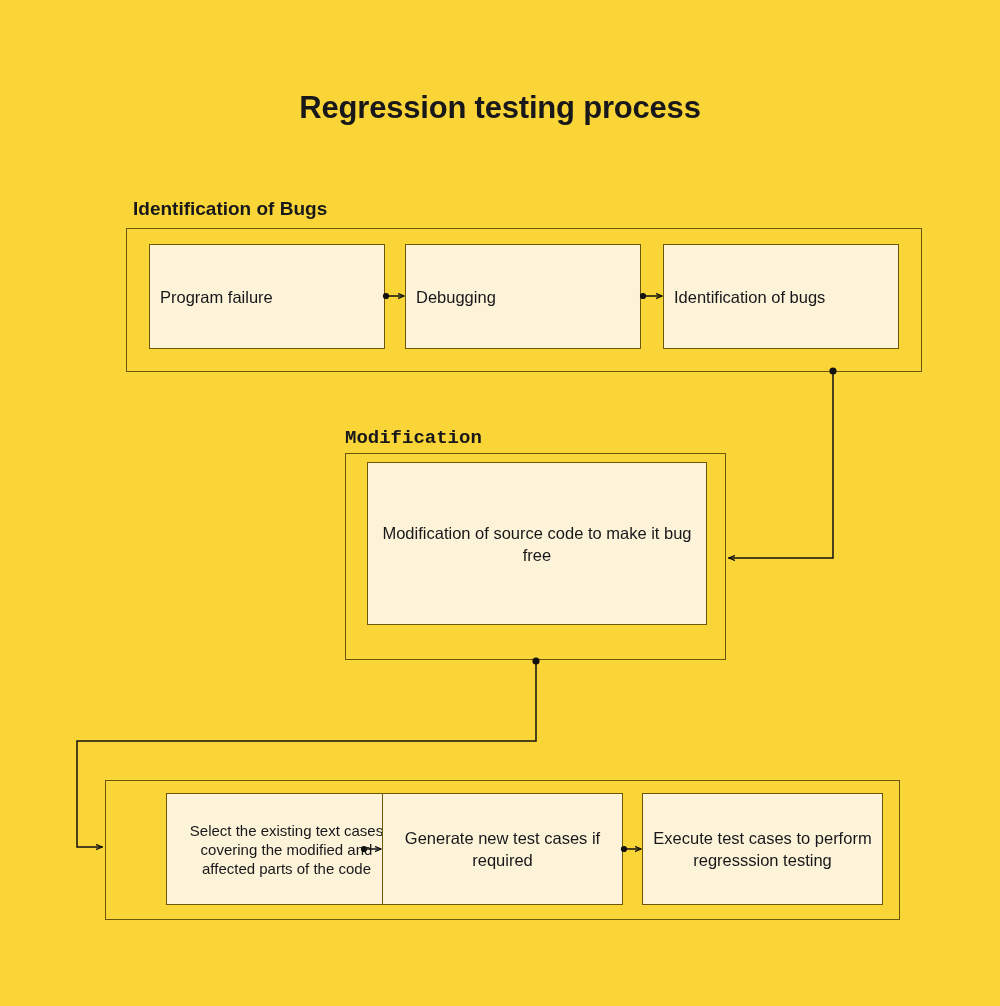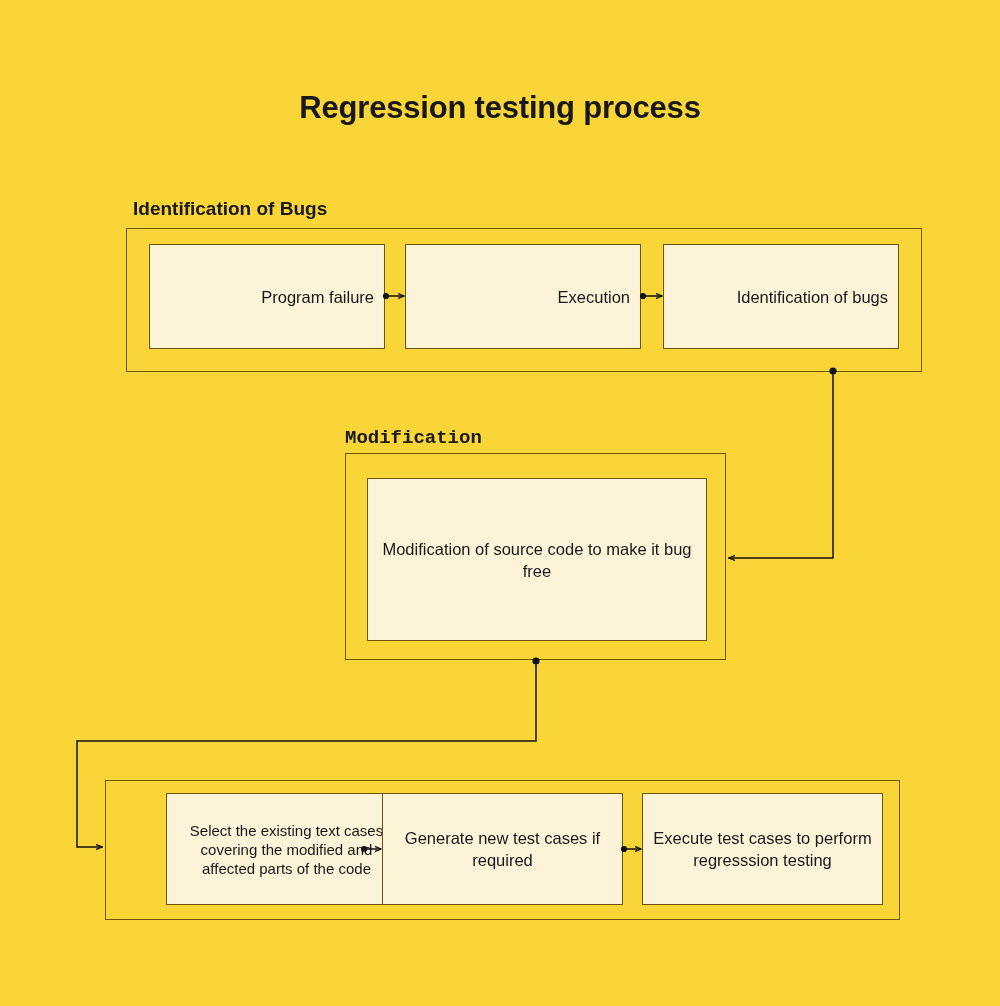--- a/index.html
+++ b/index.html
@@ -52,21 +52,21 @@
   }
 
   
   .box {
     position: absolute;
     box-sizing: border-box;
     border: 1.4px solid #6b5608;
     background: #FCF3D9;
     display: flex;
     align-items: center;
-    justify-content: flex-end;
+    justify-content: flex-start;
     text-align: center;
     color: #18181b;
     font-size: 16.5px;
     line-height: 22px;
     padding: 4px 10px;
   }
   .box.small-text {
     font-size: 15px;
     line-height: 19px;
   }
@@ -90,32 +90,32 @@
 
   <div class="group-title" style="left:133px; top:197px;">Identification of Bugs</div>
 
   <div class="stage" style="left:126px; top:228px; width:796px; height:144px;"></div>
 
   <div class="box" style="left:149px; top:244px; width:236px; height:105px;">
     <span>Program failure</span>
   </div>
 
   <div class="box" style="left:405px; top:244px; width:236px; height:105px;">
-    <span>Execution</span>
+    <span>Debugging</span>
   </div>
 
   <div class="box" style="left:663px; top:244px; width:236px; height:105px;">
     <span>Identification of bugs</span>
   </div>
 
   <div class="group-title" style="left:345px; top:426px;font-family:Liberation Mono, monospace;">Modification</div>
 
   <div class="stage" style="left:345px; top:453px; width:381px; height:207px;"></div>
 
-  <div class="box" style="left:367px; top:478px; width:340px; height:163px;">
+  <div class="box" style="left:367px; top:462px; width:340px; height:163px;">
     <span>Modification of source code to make it bug free</span>
   </div>
 
 
   <div class="stage" style="left:105px; top:780px; width:795px; height:140px;"></div>
 
   <div class="box small-text" style="left:122px; top:793px; width:241px; height:112px;margin-left:44px;">
     <span>Select the existing text cases covering the modified and affected parts of the code</span>
   </div>
 

